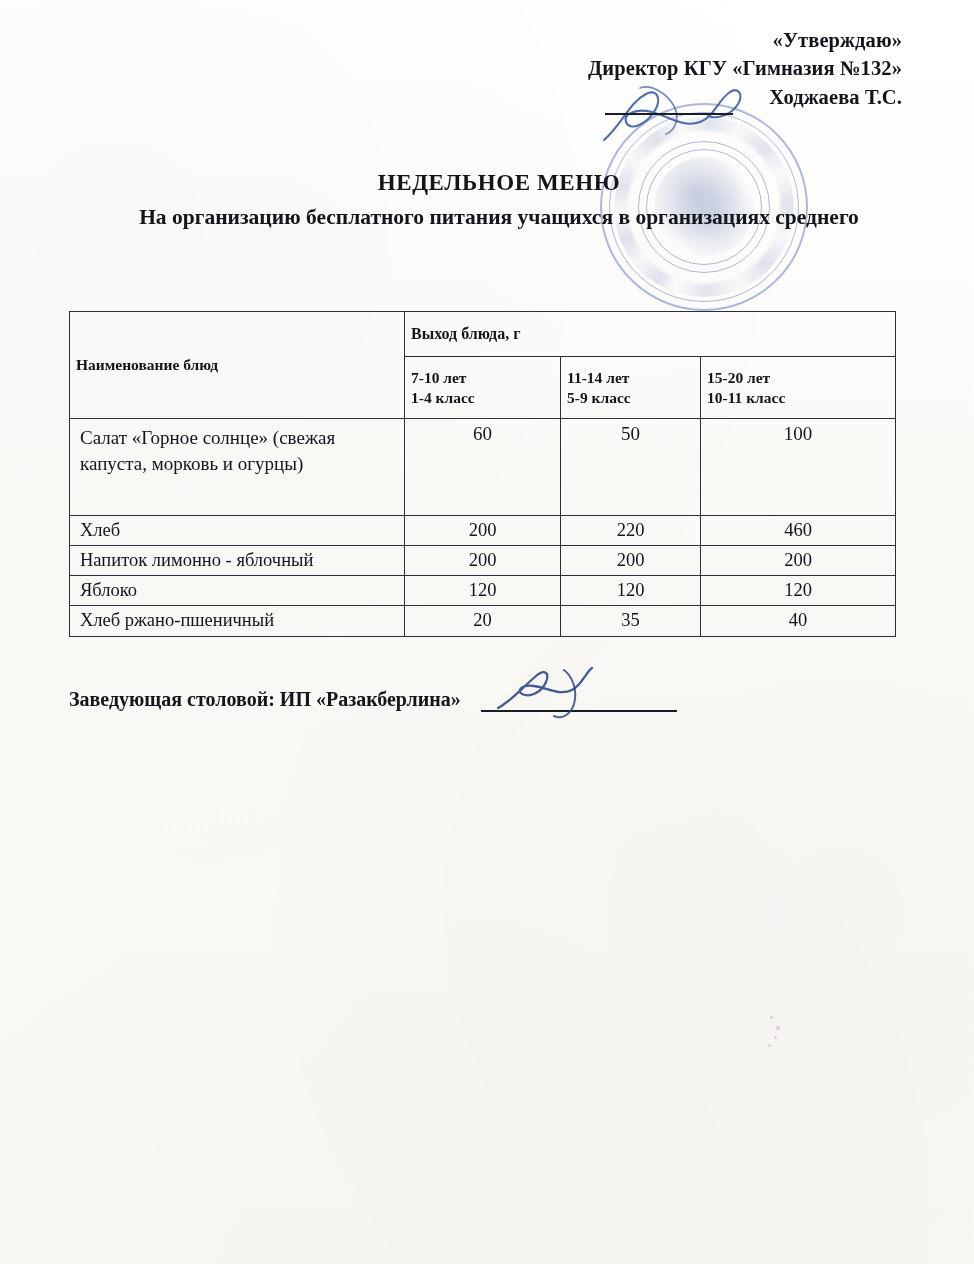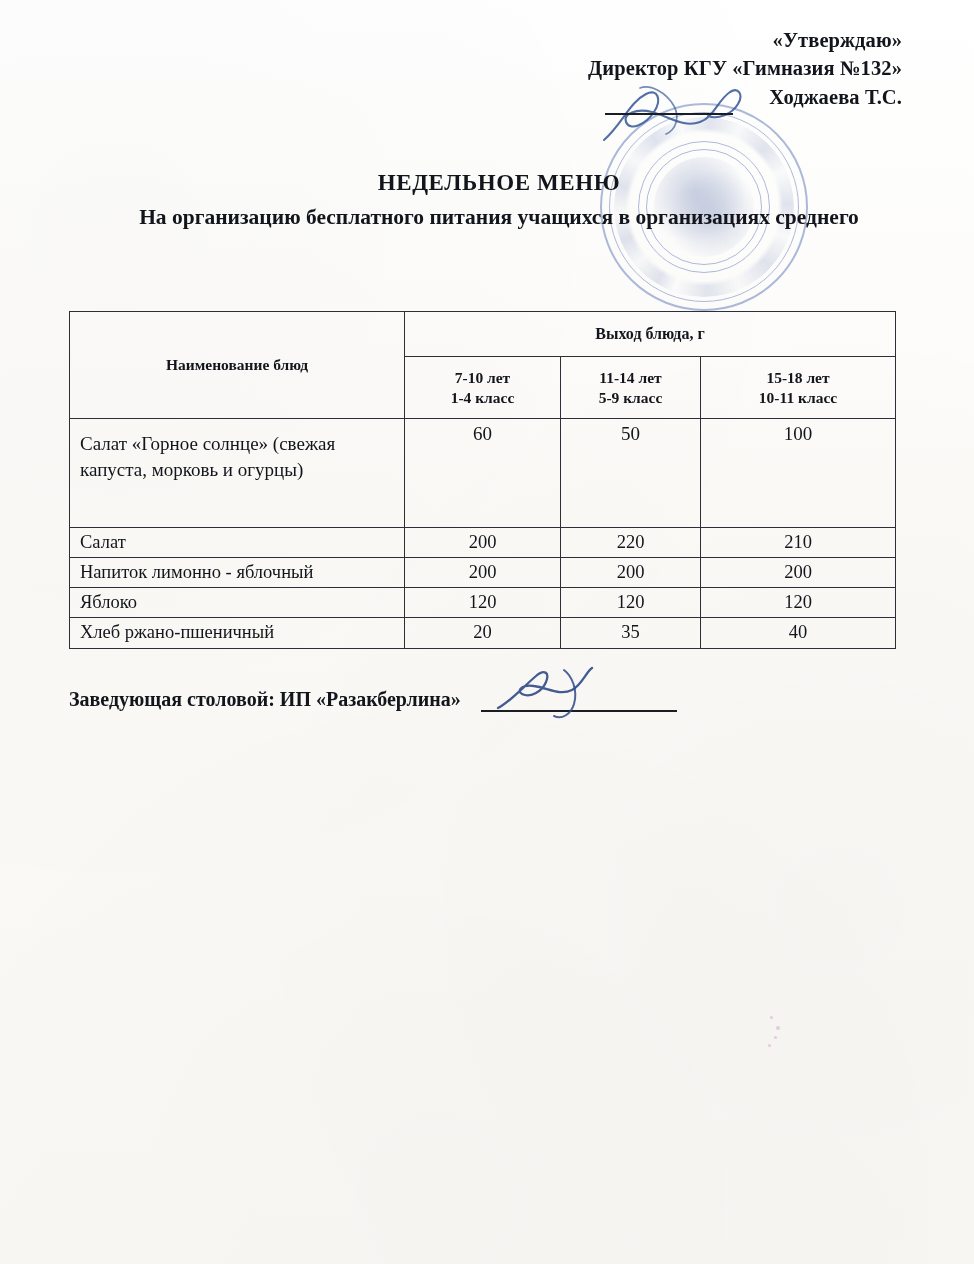--- a/index.html
+++ b/index.html
@@ -165,34 +165,34 @@
     border-collapse: collapse;
     table-layout: fixed;
     font-size: 18px;
   }
   .menu-table, .menu-table th, .menu-table td {
     border: 1.6px solid #2b2f38;
   }
   .menu-table th {
     font-weight: bold;
     font-size: 15.5px;
-    text-align: center;
+    text-align: left;
     vertical-align: middle;
     padding: 4px 6px;
     line-height: 1.26;
   }
   .menu-table th.span-head {
     font-size: 16px;
     height: 36px;
   }
   .menu-table th.name-head {
     height: 98px;
   }
   .menu-table td {
-    padding: 12px 8px;
+    padding: 6px 8px;
     vertical-align: top;
   }
   .menu-table td.dish {
     text-align: left;
     font-size: 19px;
     line-height: 1.36;
     padding-left: 10px;
   }
   .menu-table td.val {
     text-align: center;
@@ -289,37 +289,37 @@
       <tr>
         <th>
           <span>7-10 лет</span><br>
           <span>1-4 класс</span>
         </th>
         <th>
           <span>11-14 лет</span><br>
           <span>5-9 класс</span>
         </th>
         <th>
-          <span>15-18 лет</span><br>
+          <span>15-20 лет</span><br>
           <span>10-11 класс</span>
         </th>
       </tr>
     </thead>
     <tbody>
       <tr class="row-tall">
         <td class="dish">Салат «Горное солнце» (свежая капуста, морковь и огурцы)</td>
         <td class="val">60</td>
         <td class="val">50</td>
         <td class="val">100</td>
       </tr>
       <tr class="row-short">
-        <td class="dish">Салат</td>
+        <td class="dish">Хлеб</td>
         <td class="val">200</td>
         <td class="val">220</td>
-        <td class="val">210</td>
+        <td class="val">460</td>
       </tr>
       <tr class="row-short">
         <td class="dish">Напиток лимонно - яблочный</td>
         <td class="val">200</td>
         <td class="val">200</td>
         <td class="val">200</td>
       </tr>
       <tr class="row-short">
         <td class="dish">Яблоко</td>
         <td class="val">120</td>

